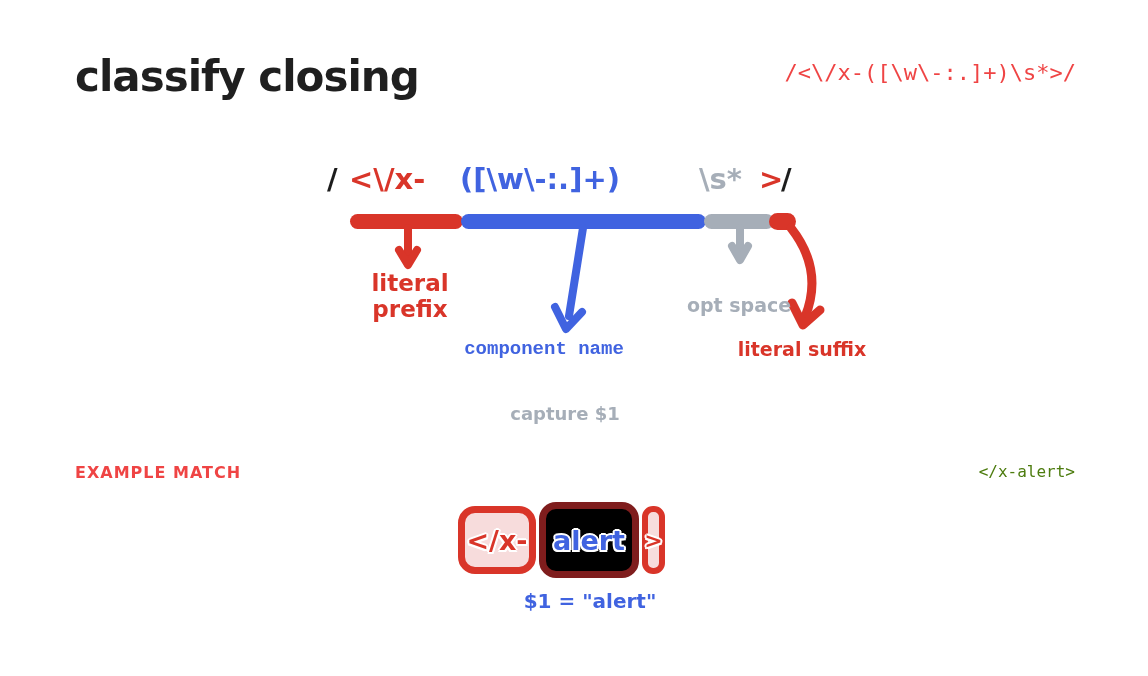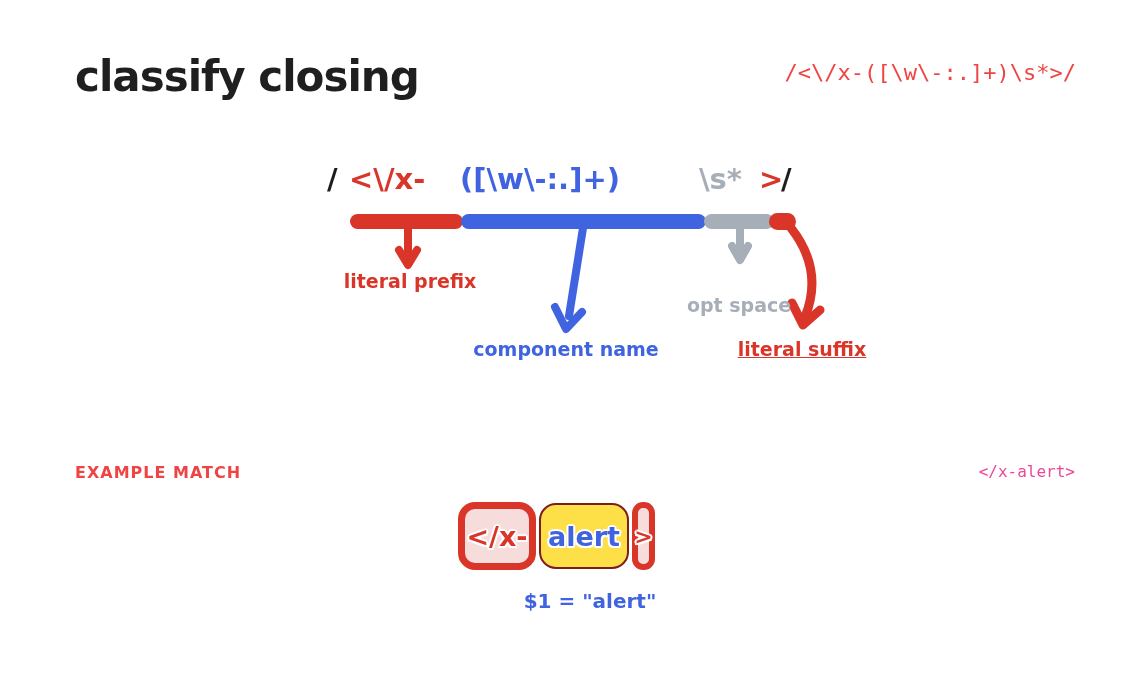--- a/index.html
+++ b/index.html
@@ -46,57 +46,57 @@
   .seg.s-redend{left:769px;width:27px;height:17px;top:213px;background:#d93529;}
 
   
   .arrows{left:300px;top:198px;width:560px;height:180px;pointer-events:none;}
 
   
   .lbl{font-weight:800;text-align:center;}
   .lbl.red{color:#d93529;}
   .lbl.blue{color:#4063e0;}
   .lbl.gray{color:#a6aeb8;margin-top:24px;}
-  .lbl-prefix{left:330px;top:270px;width:160px;font-size:19px;}
+  .lbl-prefix{left:330px;top:270px;width:160px;font-size:23px;}
   .lbl-optspace{left:659px;top:270px;width:160px;font-size:19px;}
-  .lbl-component{left:466px;top:338px;width:200px;font-size:19px;}
+  .lbl-component{left:444px;top:338px;width:200px;font-size:19px;font-family:Liberation Mono, monospace;}
   .lbl-capture{left:465px;top:379px;width:200px;font-size:18px;}
-  .lbl-suffix{left:702px;top:338px;width:200px;font-size:19px;text-decoration:underline;}
+  .lbl-suffix{left:702px;top:338px;width:200px;font-size:19px;}
 
   
   .example-label{
     left:75px;top:463px;
     font-size:16px;font-weight:800;
     letter-spacing:1px;color:#ef4444;
   }
   .example-value{
     right:73px;top:462px;
     font-family:"DejaVu Sans Mono", monospace;
-    font-size:16px;color:#ec4899;
+    font-size:16px;color:#4d7c0f;
   }
 
   
   .boxes{left:458px;top:502px;display:flex;align-items:center;gap:3px;}
   .mbox{
     display:flex;align-items:center;justify-content:center;
     font-weight:800;
   }
   .outline{
     text-shadow:2px 0 0 #fff,-2px 0 0 #fff,0 2px 0 #fff,0 -2px 0 #fff,
       1.5px 1.5px 0 #fff,-1.5px -1.5px 0 #fff,1.5px -1.5px 0 #fff,-1.5px 1.5px 0 #fff;
   }
   .box-red{
     width:64px;height:54px;
     border:7px solid #d93529;border-radius:17px;
     background:#f7dcdc;color:#d93529;font-size:27px;
   }
   .box-blue{
     width:86px;height:62px;
-    border:2px solid #7f1d1d;border-radius:17px;
-    background:#fde047;color:#4063e0;font-size:27px;justify-content:center;
+    border:7px solid #7f1d1d;border-radius:17px;
+    background:#000000;color:#4063e0;font-size:27px;justify-content:center;
   }
   .box-redend{
     width:11px;height:56px;
     border:6px solid #d93529;border-radius:11px;
     background:#f7dcdc;color:#d93529;font-size:22px;
     overflow:visible;
   }
   .caption{
     left:470px;top:589px;width:240px;
     text-align:center;color:#4063e0;
@@ -142,20 +142,21 @@
 
     <g stroke="#d93529" stroke-width="9" fill="none" stroke-linecap="round" stroke-linejoin="round">
       <path d="M491,30 Q524,72 505,119"></path>
       <path d="M492,105 L503,127 L520,112"></path>
     </g>
   </svg>
 
   <div class="abs lbl red lbl-prefix">literal prefix</div>
   <div class="abs lbl gray lbl-optspace">opt space</div>
   <div class="abs lbl blue lbl-component">component name</div>
+  <div class="abs lbl gray lbl-capture">capture $1</div>
   <div class="abs lbl red lbl-suffix">literal suffix</div>
 
   <div class="abs example-label">EXAMPLE MATCH</div>
   <div class="abs example-value">&lt;/x-alert&gt;</div>
 
   <div class="abs boxes">
     <div class="mbox box-red">
       <span class="outline">&lt;/x-</span>
     </div>
     <div class="mbox box-blue">

